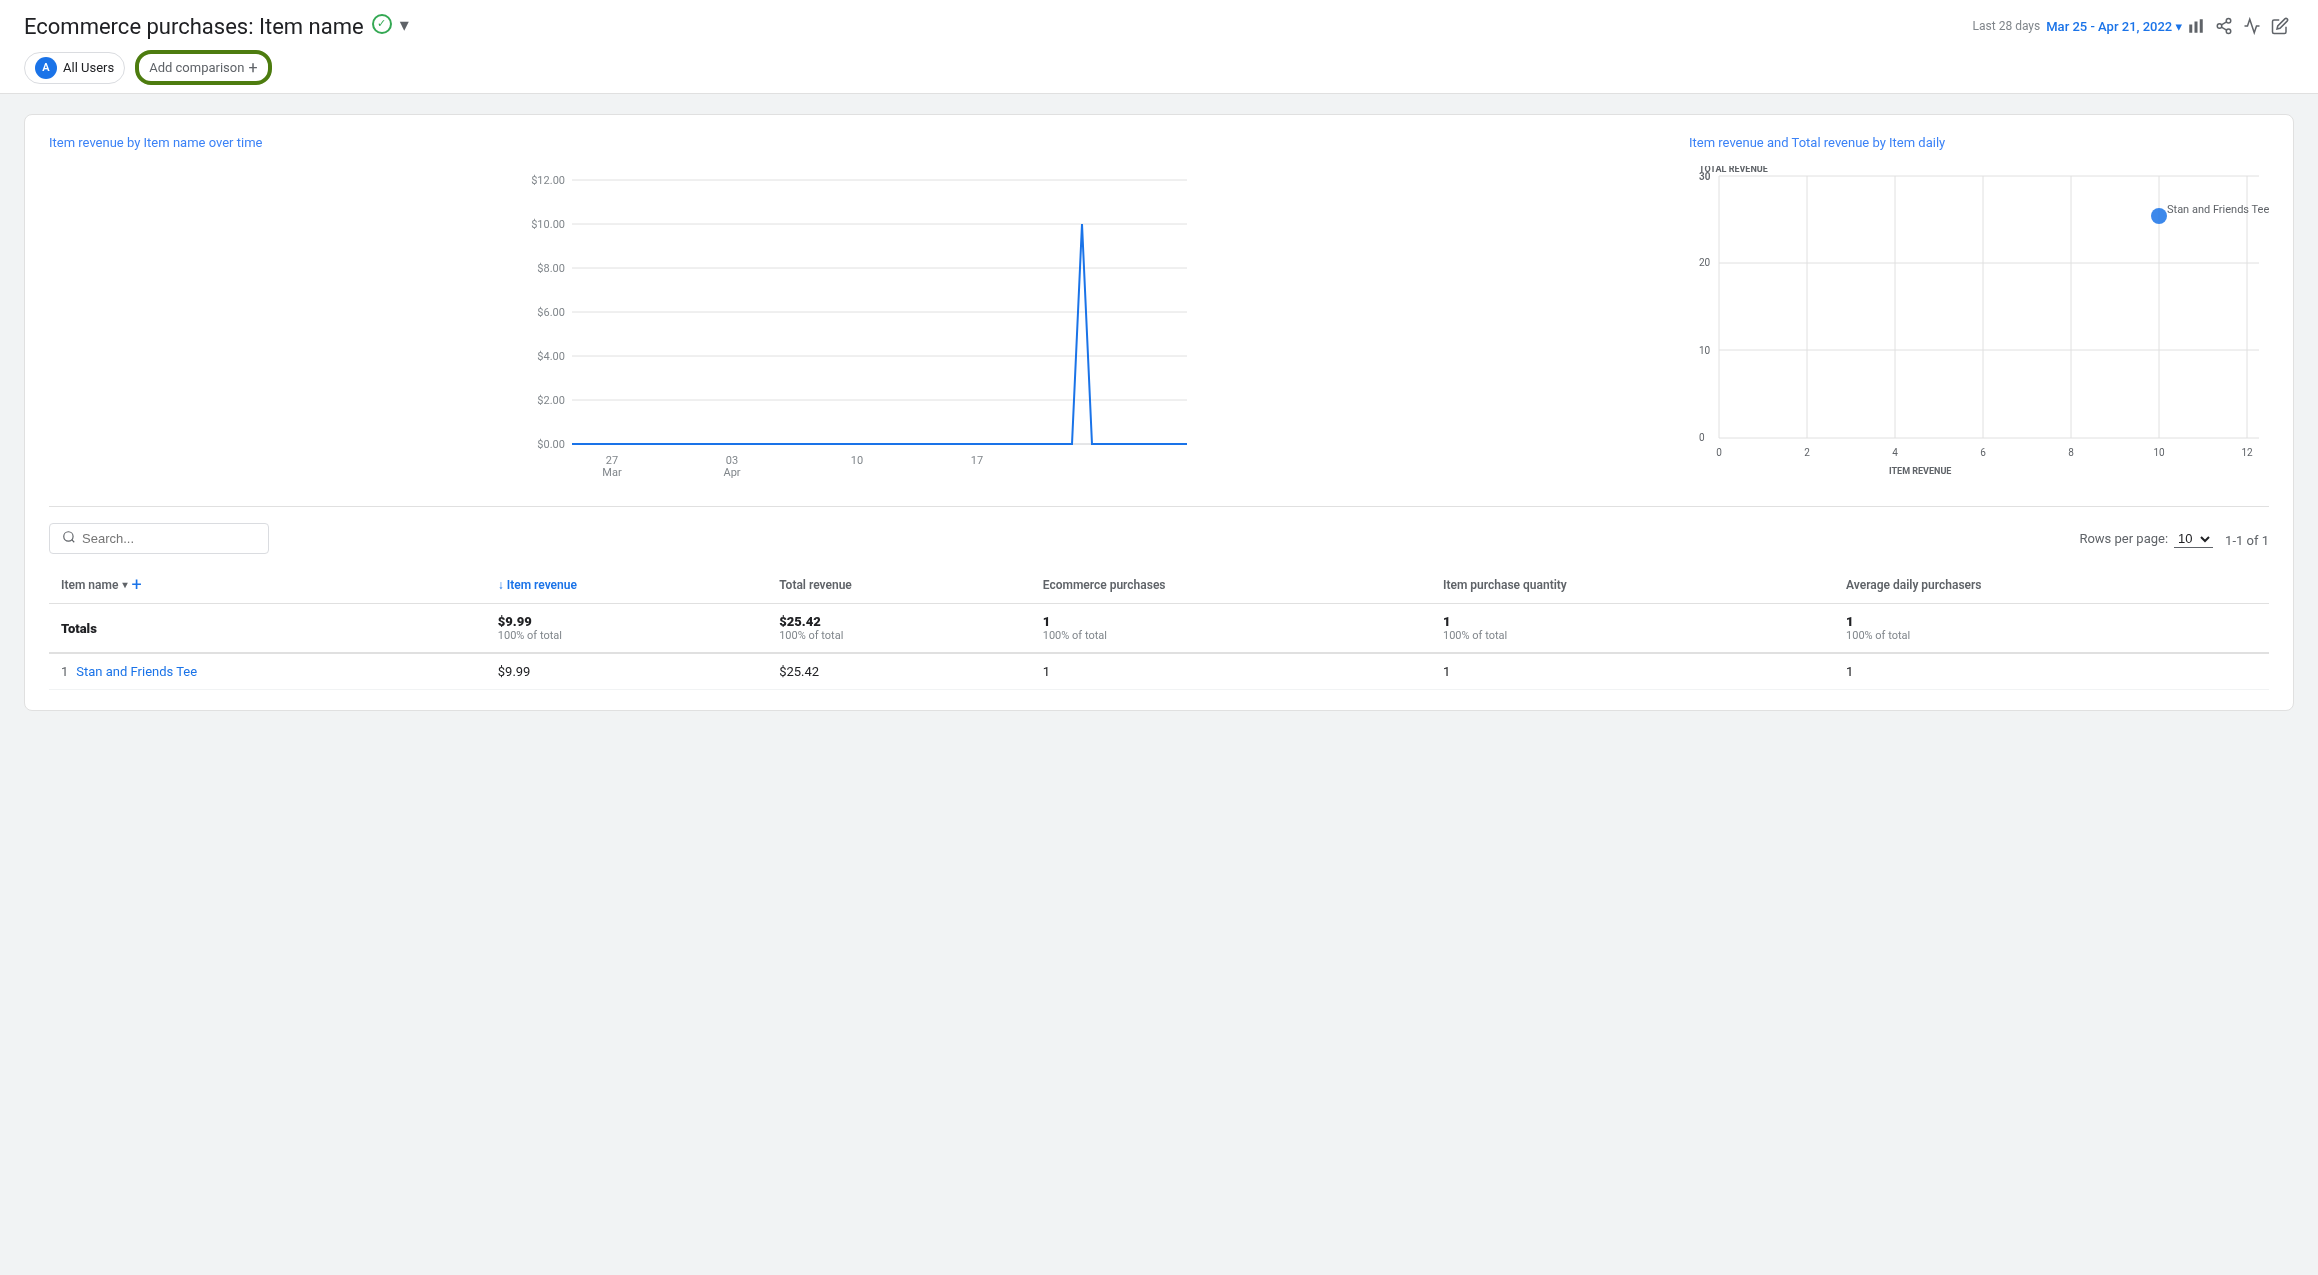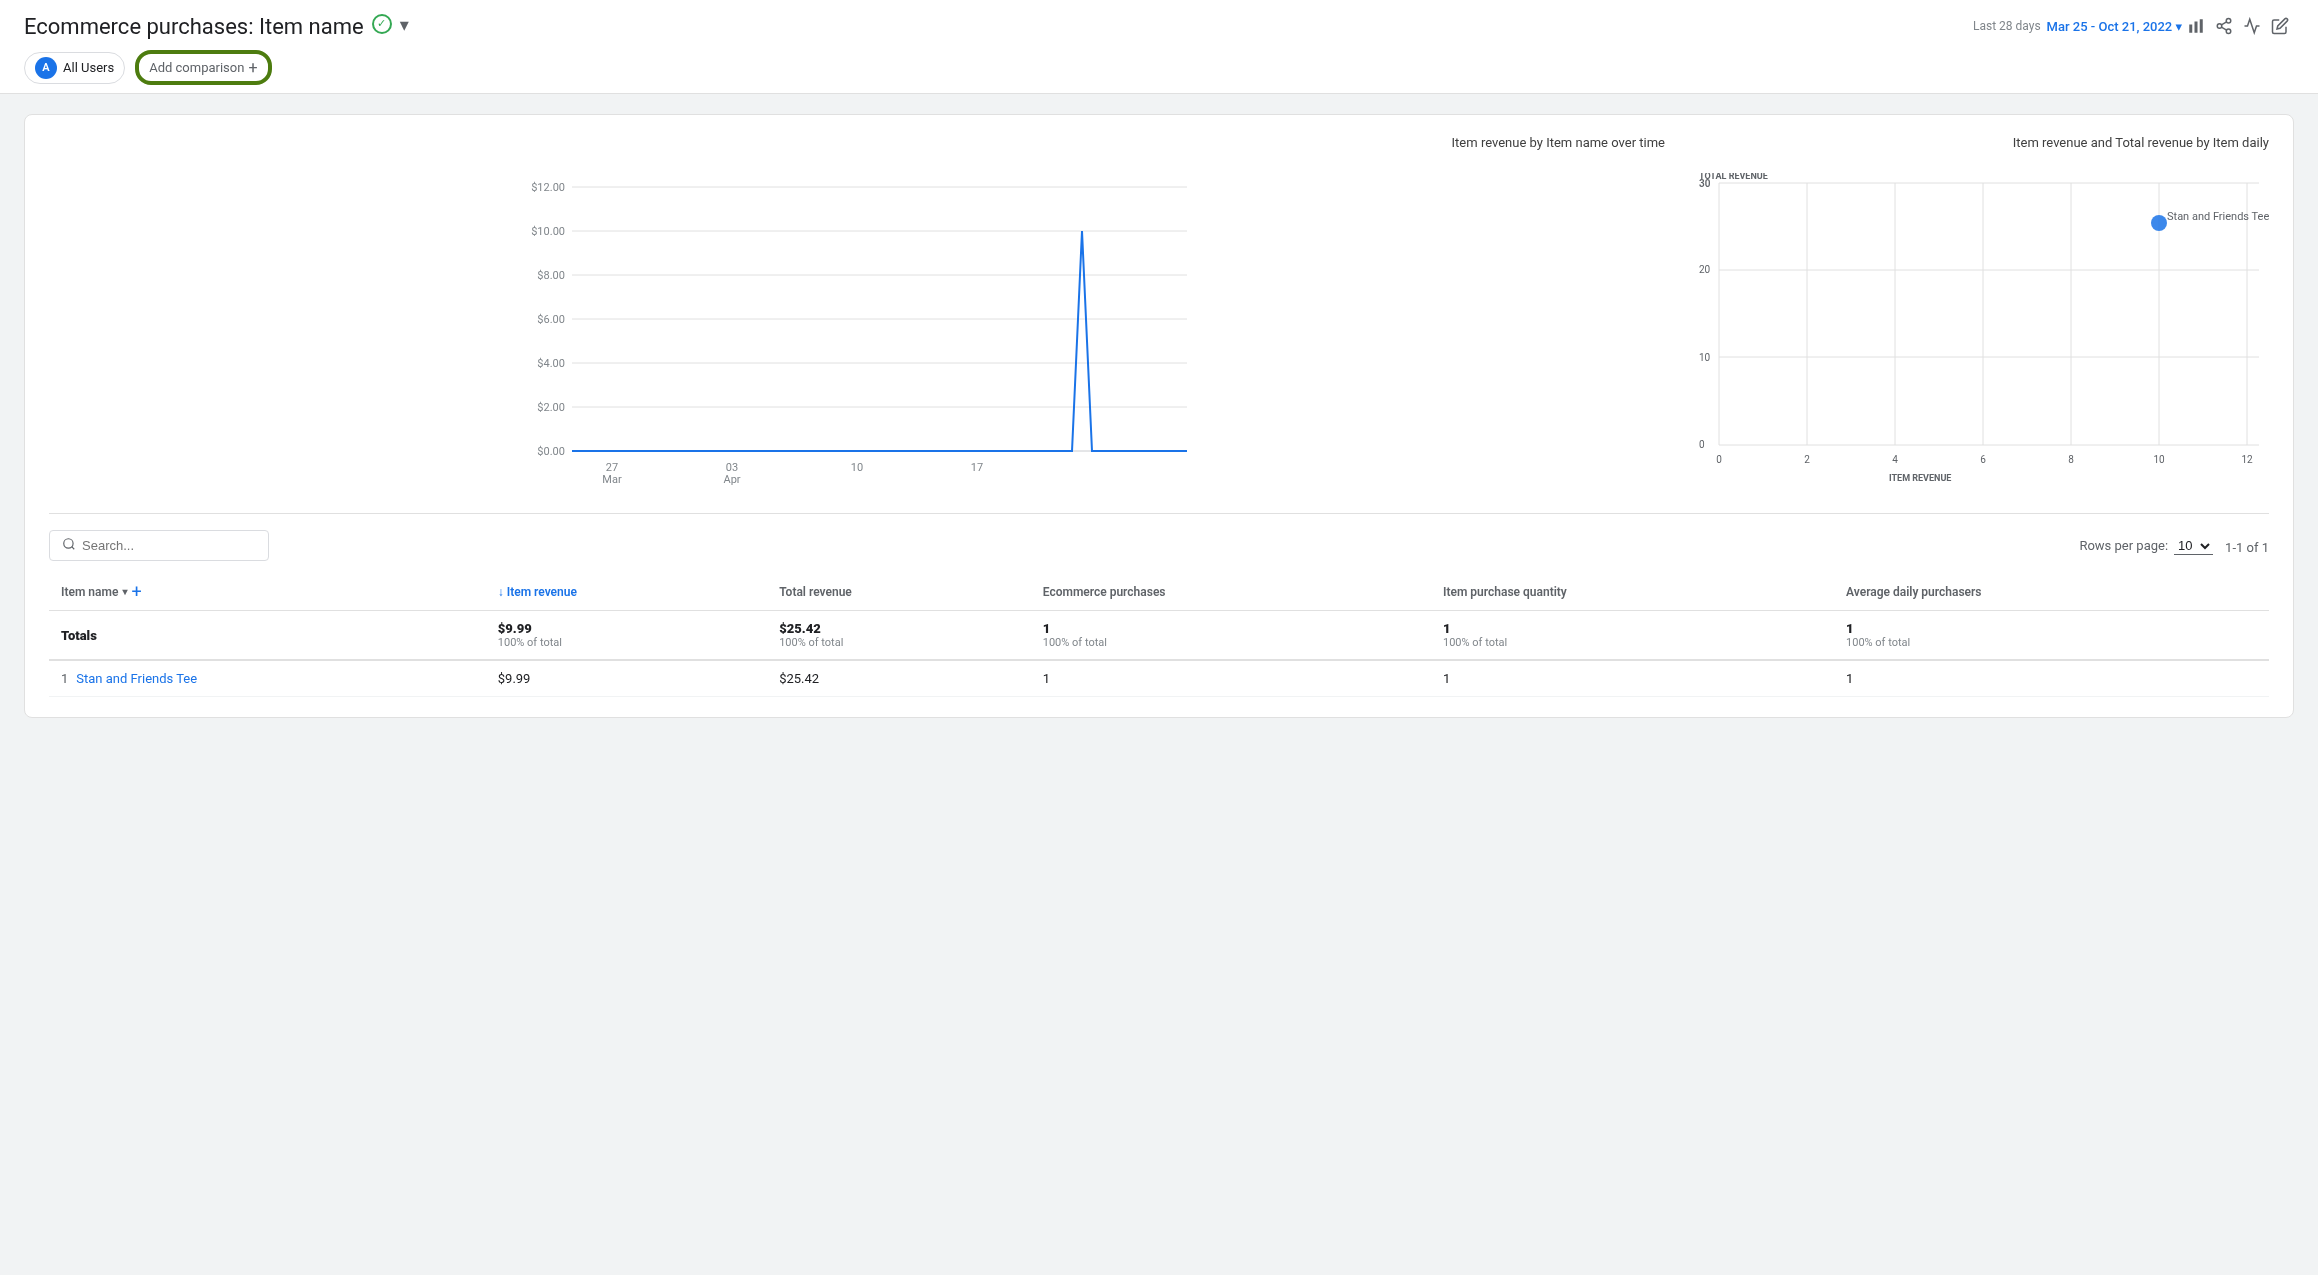--- a/index.html
+++ b/index.html
@@ -134,23 +134,22 @@
       gap: 24px;
     }
     .chart-left {
       flex: 1;
     }
     .chart-right {
       flex: 0 0 580px;
     }
     .chart-title {
       font-size: 13px;
-      color: #404040;
-      margin-bottom: 23px;
-      text-align: right;
+      color: #3b82f6;
+      margin-bottom: 16px;
     }
 
     
     .line-chart-container {
       position: relative;
       height: 320px;
     }
     .line-chart-svg {
       width: 100%;
       height: 100%;
@@ -260,21 +259,21 @@
   <div class="header-top">
     <div class="title-row">
       <span class="page-title">Ecommerce purchases: Item name</span>
       <span class="check-icon">✓</span>
       <span class="dropdown-arrow">▾</span>
     </div>
     <div class="header-actions">
       <div class="date-range">
         <span class="label">Last 28 days</span>
         <span class="dates">
-          <span>Mar 25 - Oct 21, 2022</span>
+          <span>Mar 25 - Apr 21, 2022</span>
           <span> ▾</span>
         </span>
       </div>
       <div class="action-icon">
         <svg width="18" height="18" viewBox="0 0 24 24" fill="#5f6368">
             <rect x="3" y="10" width="4" height="11"></rect>
             <rect x="10" y="6" width="4" height="15"></rect>
             <rect x="17" y="3" width="4" height="18"></rect>
           </svg>
       </div>

